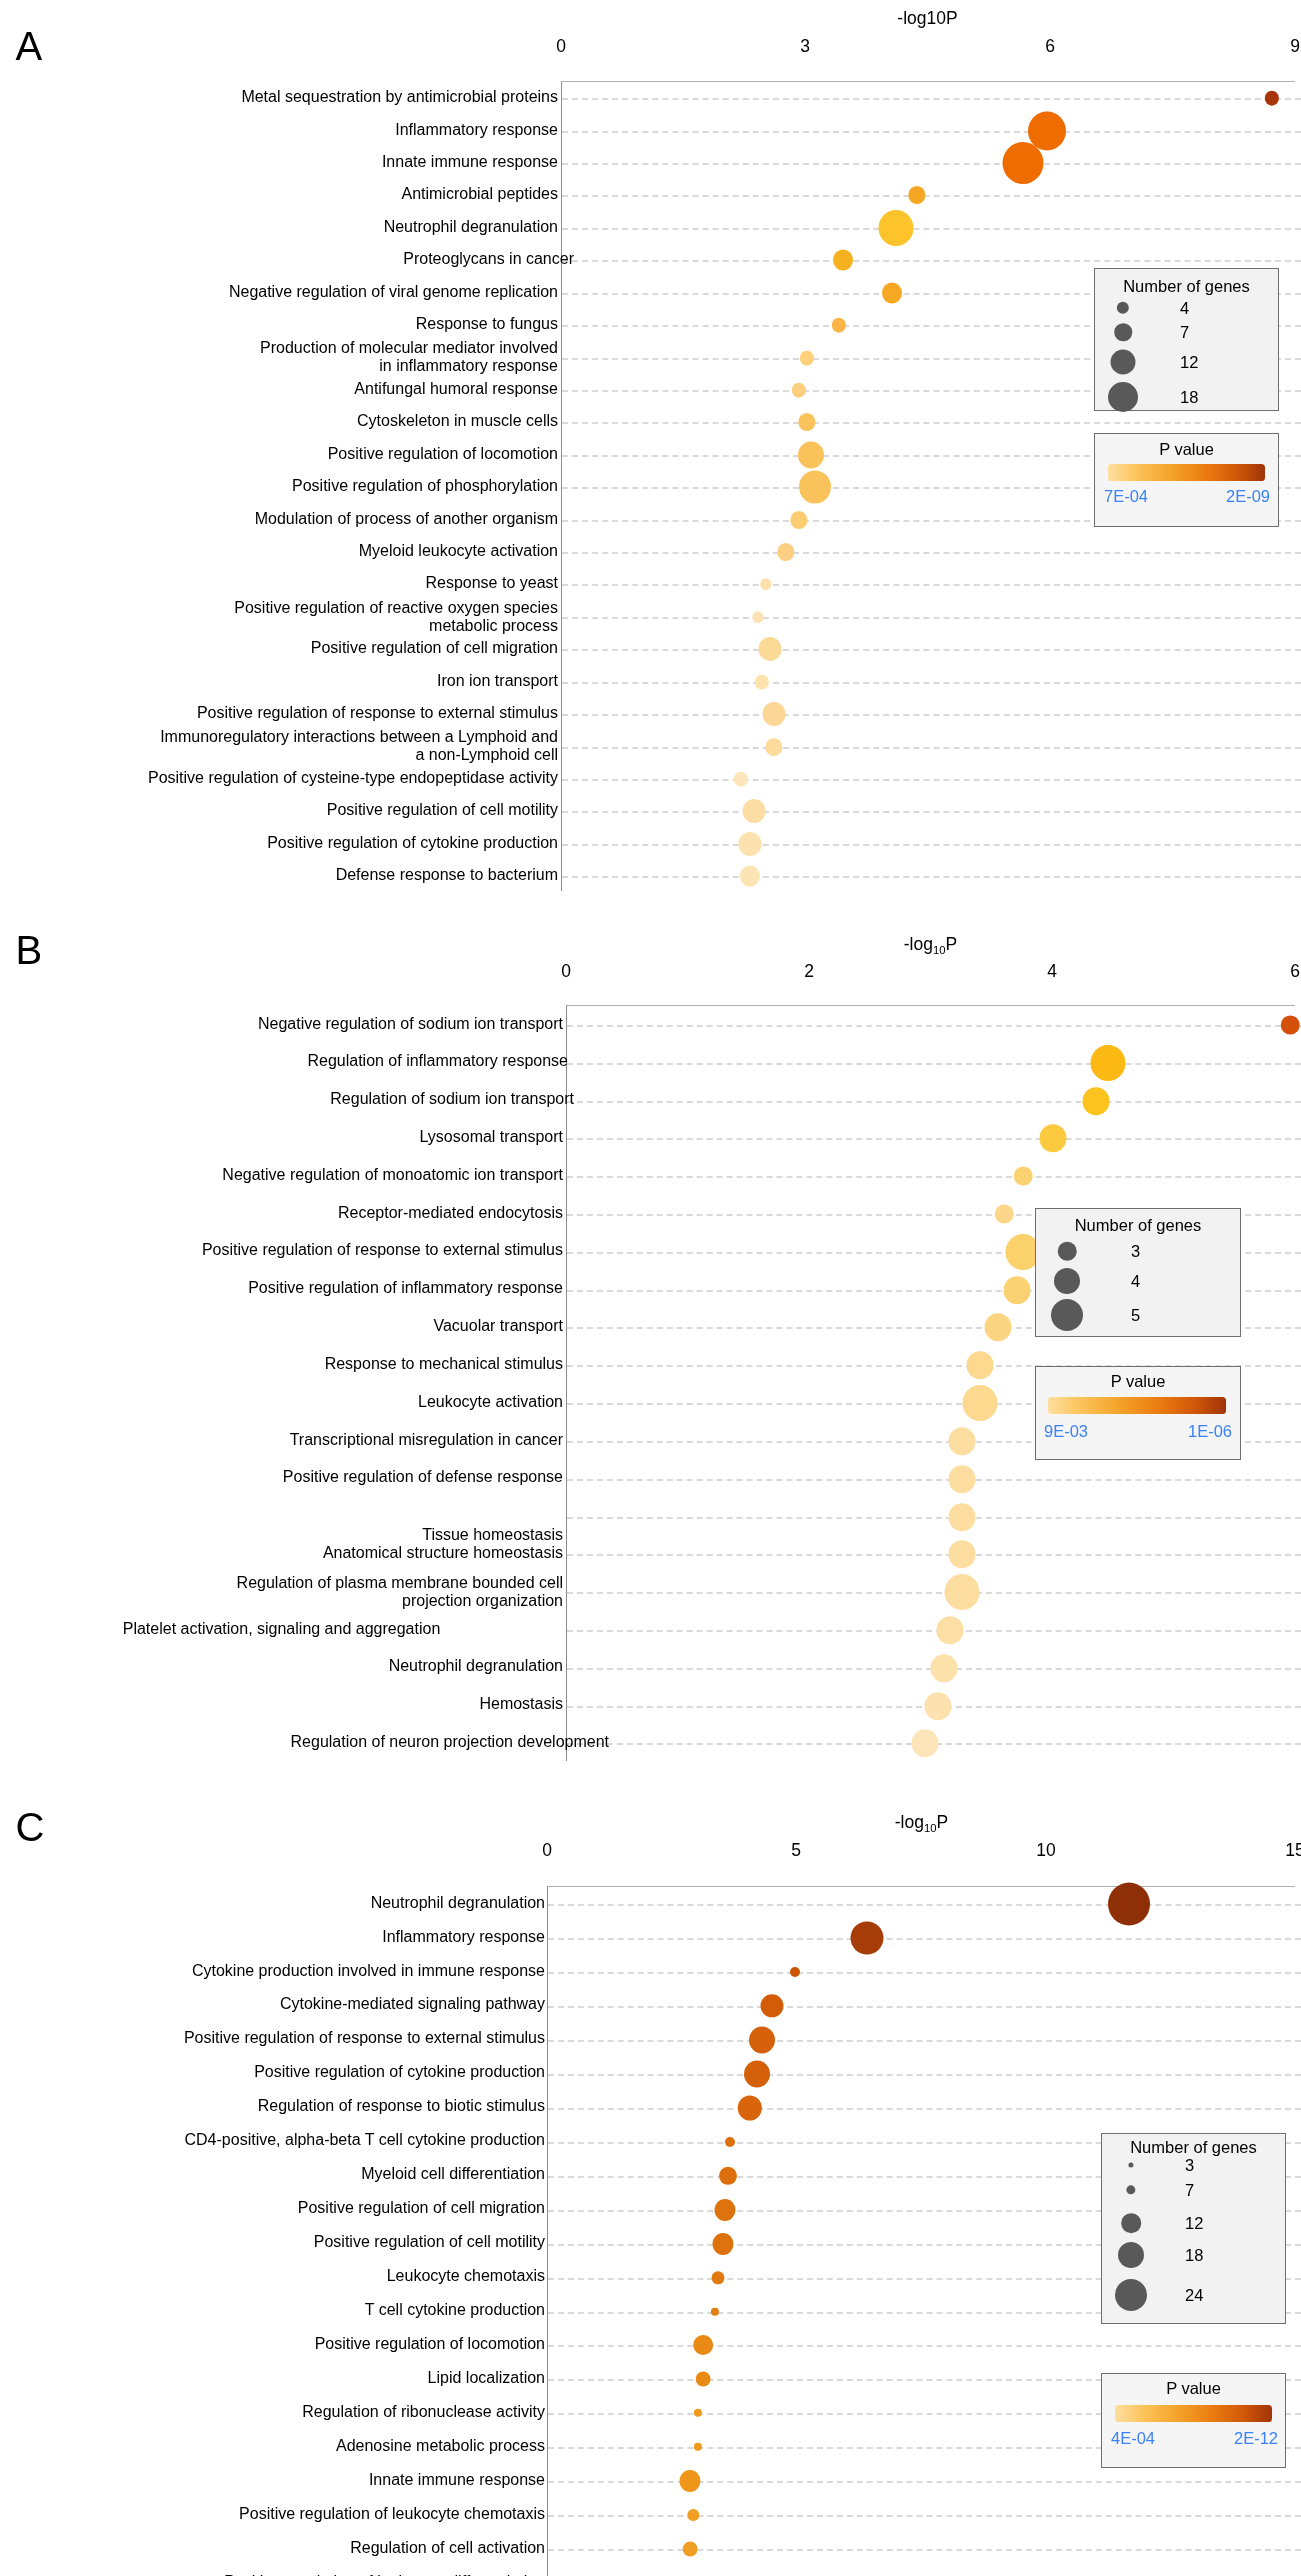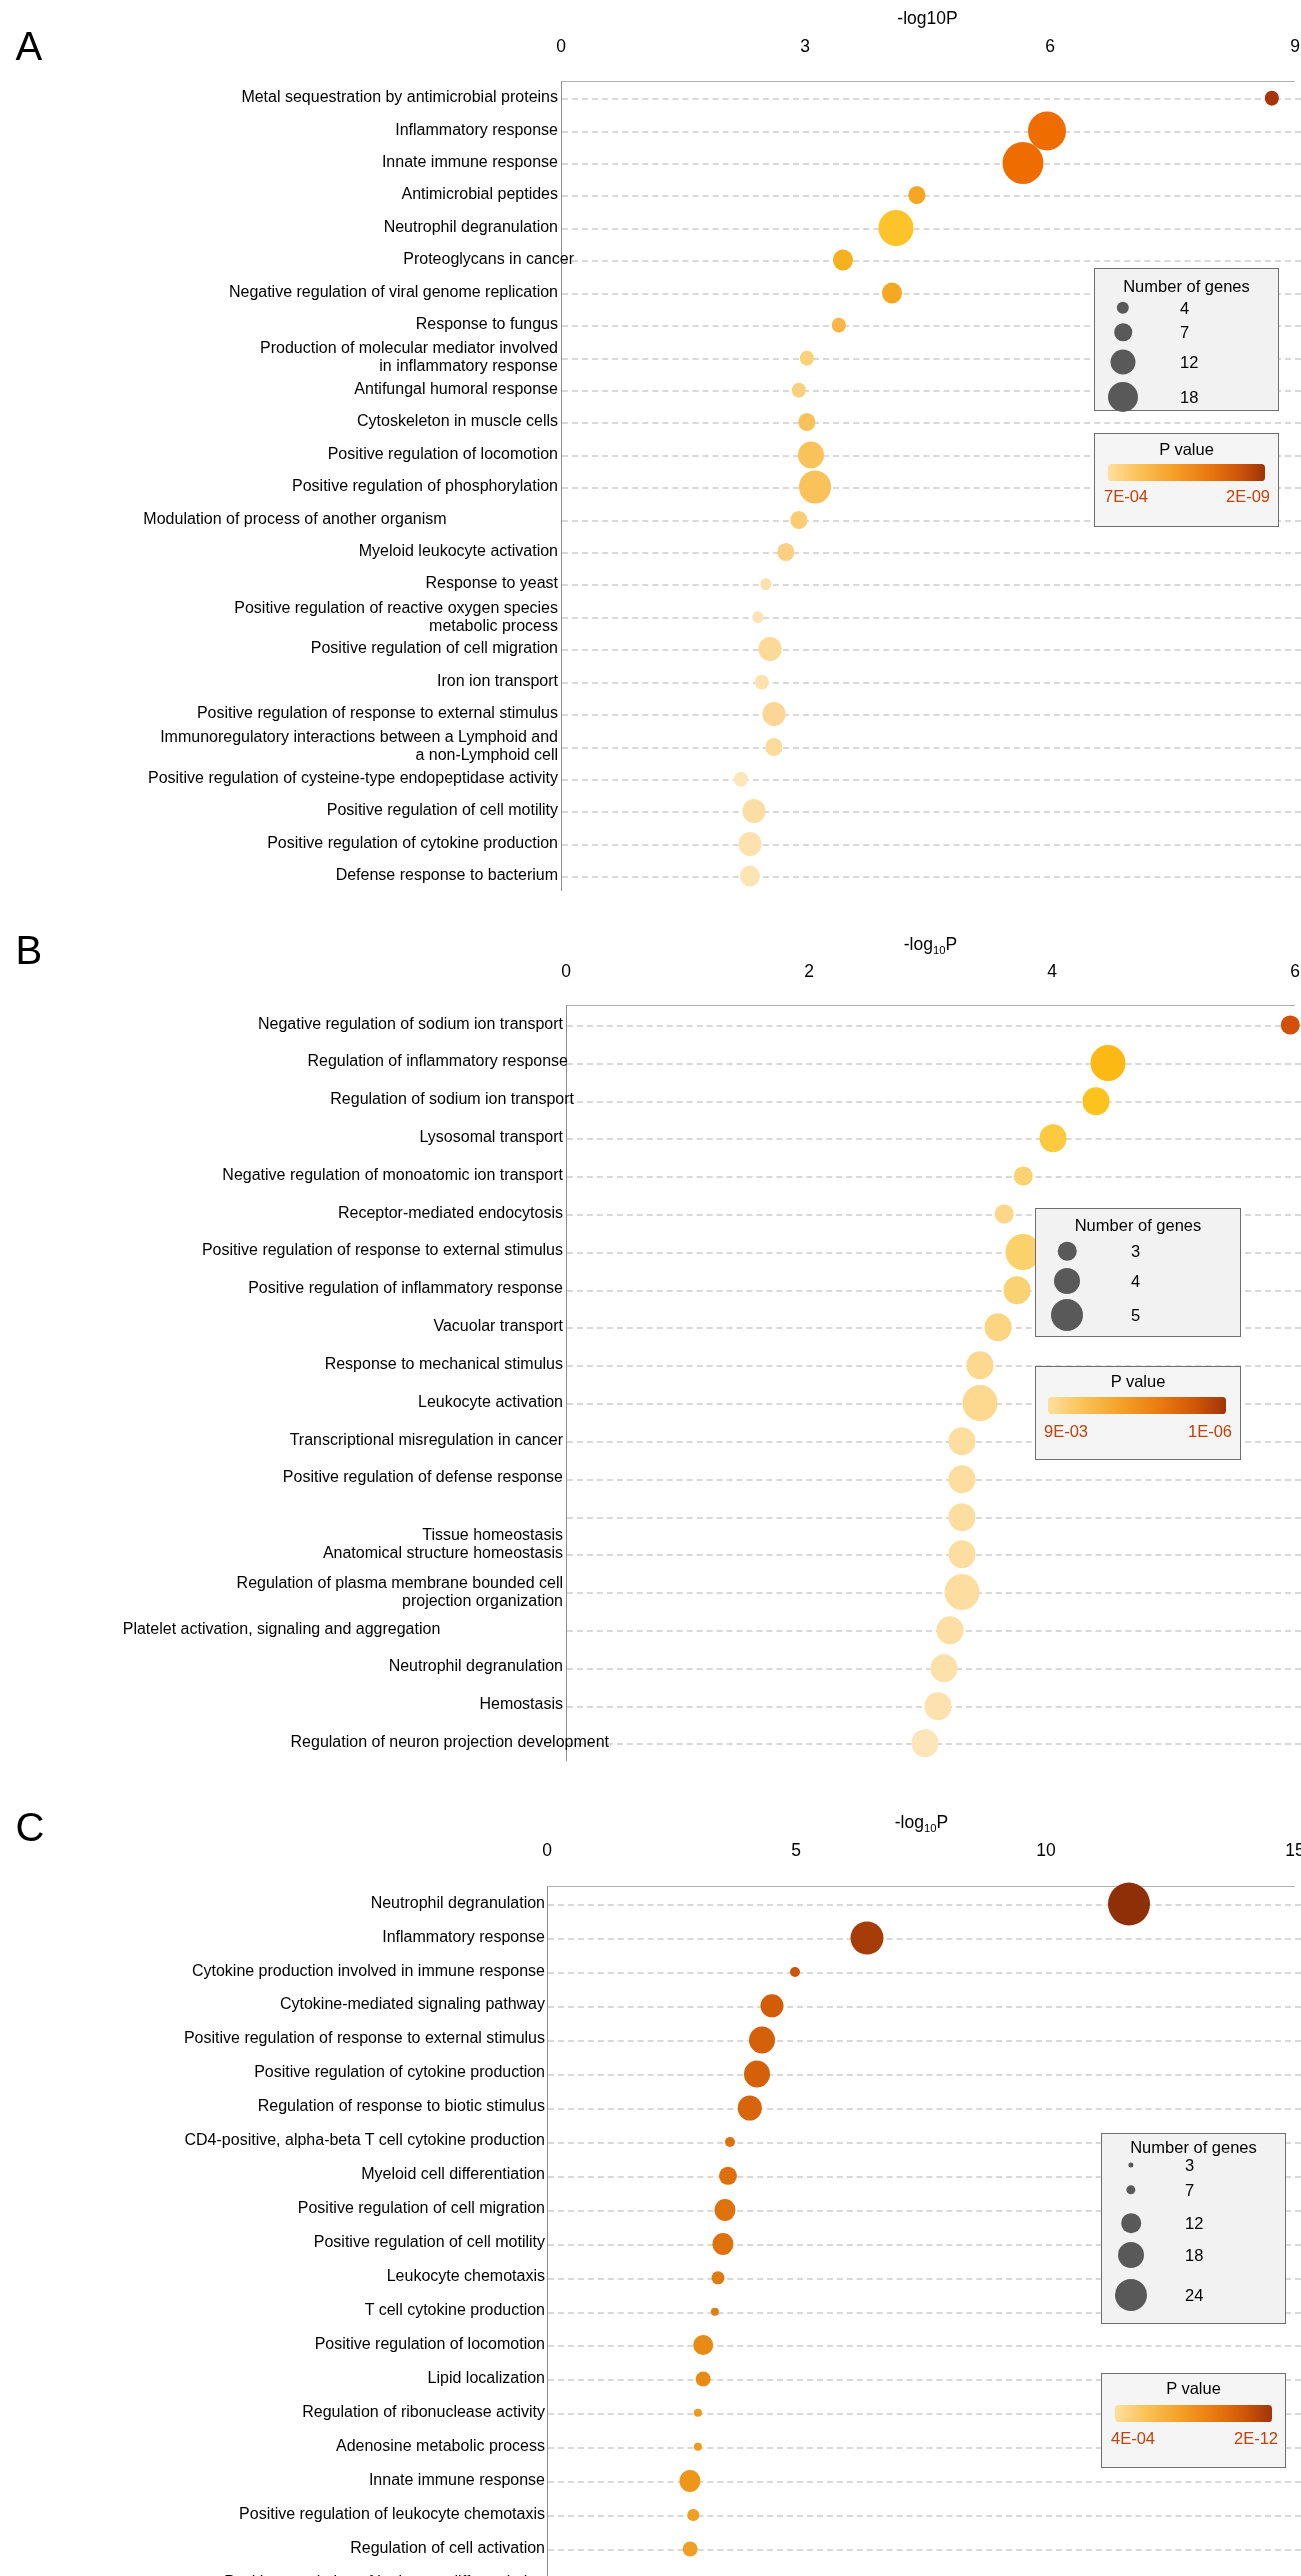--- a/index.html
+++ b/index.html
@@ -125,21 +125,21 @@
     white-space: nowrap;
   }
   .colorbar {
     position: absolute;
     border-radius: 3.6px;
     background: linear-gradient(to right, #fedc96 0%, #fcb košt 1%, #f7a83c 30%, #ed7014 60%, #d45500 82%, #a8350a 100%);
   }
   .cb-label {
     position: absolute;
     font-size: 16.5px;
-    color: #c2410c;
+    color: #3b82f6;
     white-space: nowrap;
   }
   .cb-label.right { transform: translateX(-100%); }
 </style>
 </head>
 <body>
 
 <div class="panel" id="panelA-root">
     <div class="panel-letter" style="left: 15.5px; top: 26px;">A</div>
     <div class="axis-title" style="left: 850px; top: 8.2px; width: 155px;">-log10P</div>
@@ -209,21 +209,21 @@
     <div class="cat-label" style="top: 227px; width: 558px; left: 0px;">Neutrophil degranulation</div>
     <div class="cat-label" style="top: 259px; width: 558px; left: 16px;">Proteoglycans in cancer</div>
     <div class="cat-label" style="top: 292px; width: 558px; left: 0px;">Negative regulation of viral genome replication</div>
     <div class="cat-label" style="top: 324px; width: 558px; left: 0px;">Response to fungus</div>
     <div class="cat-label" style="top: 356px; width: 558px; left: 0px;">Production of molecular mediator involved
 in inflammatory response</div>
     <div class="cat-label" style="top: 389px; width: 558px; left: 0px;">Antifungal humoral response</div>
     <div class="cat-label" style="top: 421px; width: 558px; left: 0px;">Cytoskeleton in muscle cells</div>
     <div class="cat-label" style="top: 454px; width: 558px; left: 0px;">Positive regulation of locomotion</div>
     <div class="cat-label" style="top: 486px; width: 558px; left: 0px;">Positive regulation of phosphorylation</div>
-    <div class="cat-label" style="top: 519px; width: 558px; left: 16px; text-align: center;">Modulation of process of another organism</div>
+    <div class="cat-label" style="top: 519px; width: 558px; left: 0px;">Modulation of process of another organism</div>
     <div class="cat-label" style="top: 551px; width: 558px; left: 0px;">Myeloid leukocyte activation</div>
     <div class="cat-label" style="top: 583px; width: 558px; left: 0px;">Response to yeast</div>
     <div class="cat-label" style="top: 616px; width: 558px; left: 0px;">Positive regulation of reactive oxygen species
 metabolic process</div>
     <div class="cat-label" style="top: 648px; width: 558px; left: 0px;">Positive regulation of cell migration</div>
     <div class="cat-label" style="top: 681px; width: 558px; left: 0px;">Iron ion transport</div>
     <div class="cat-label" style="top: 713px; width: 558px; left: 0px;">Positive regulation of response to external stimulus</div>
     <div class="cat-label" style="top: 745px; width: 558px; left: 0px;">Immunoregulatory interactions between a Lymphoid and
 a non-Lymphoid cell</div>
     <div class="cat-label" style="top: 778px; width: 558px; left: 0px;">Positive regulation of cysteine-type endopeptidase activity</div>

